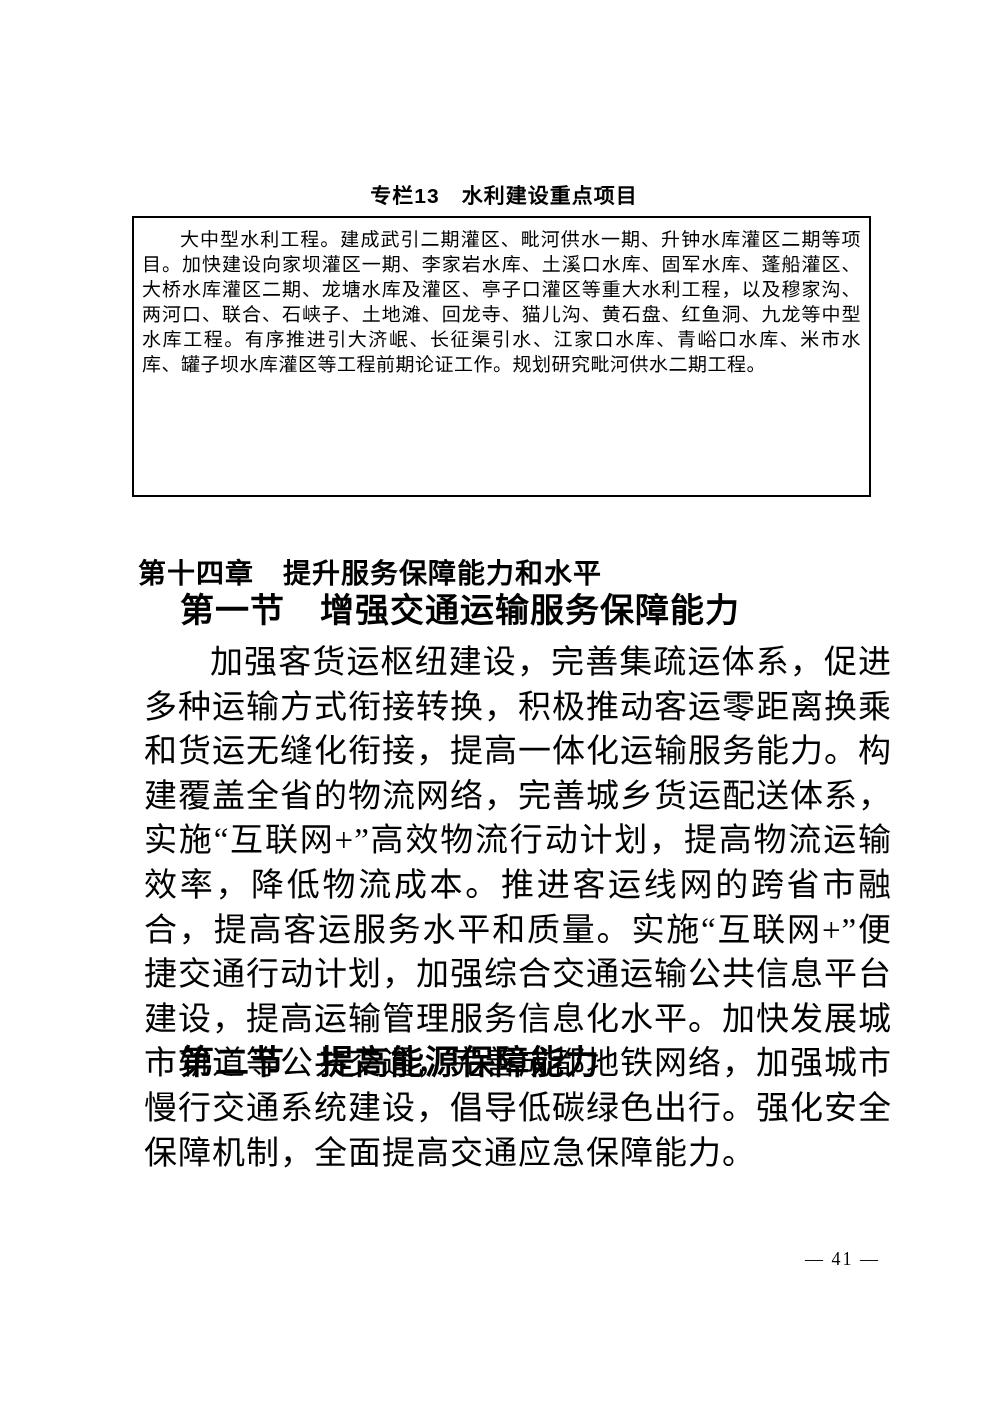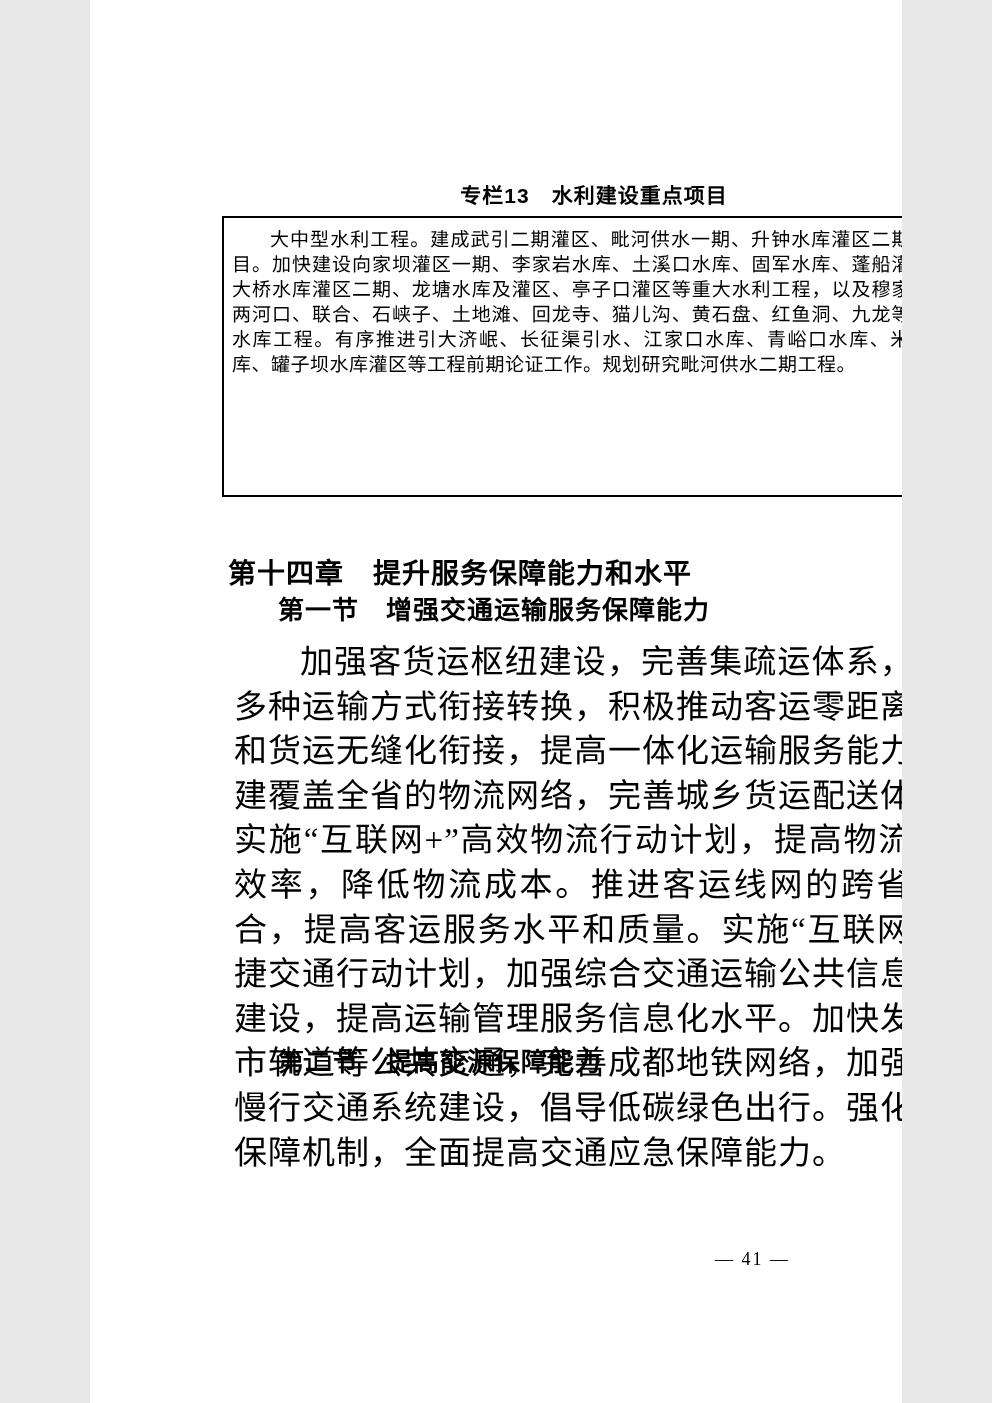--- a/index.html
+++ b/index.html
@@ -2,21 +2,21 @@
 <html lang="zh-CN"><head>
 <meta charset="utf-8">
 <style>
   html, body {
     margin: 0;
     padding: 0;
     background: #e8e8e8;
   }
   .page {
     position: relative;
-    width: 812px;
+    width: 992px;
     height: 1403px;
     margin: 0 auto;
     background: #ffffff;
     color: #000000;
     font-family: "Liberation Serif", "DejaVu Serif", serif;
     overflow: hidden;
   }
   .box-title {
     position: absolute;
     top: 182px;
@@ -55,23 +55,23 @@
     width: 748px;
     margin: 8px;
     text-align: left;
     font-size: 28px;
     font-weight: bold;
     letter-spacing: 1px;
     line-height: 34px;
   }
   .section-heading {
     position: absolute;
-    left: 188px;
+    left: 180px;
     margin: 0;
-    font-size: 26px;
+    font-size: 34px;
     font-weight: bold;
     letter-spacing: 1px;
     line-height: 30px;
   }
   .section-heading.first { top: 596px; }
   .section-heading.second { top: 1048px; }
   .body-text {
     position: absolute;
     left: 130px;
     width: 748px;

